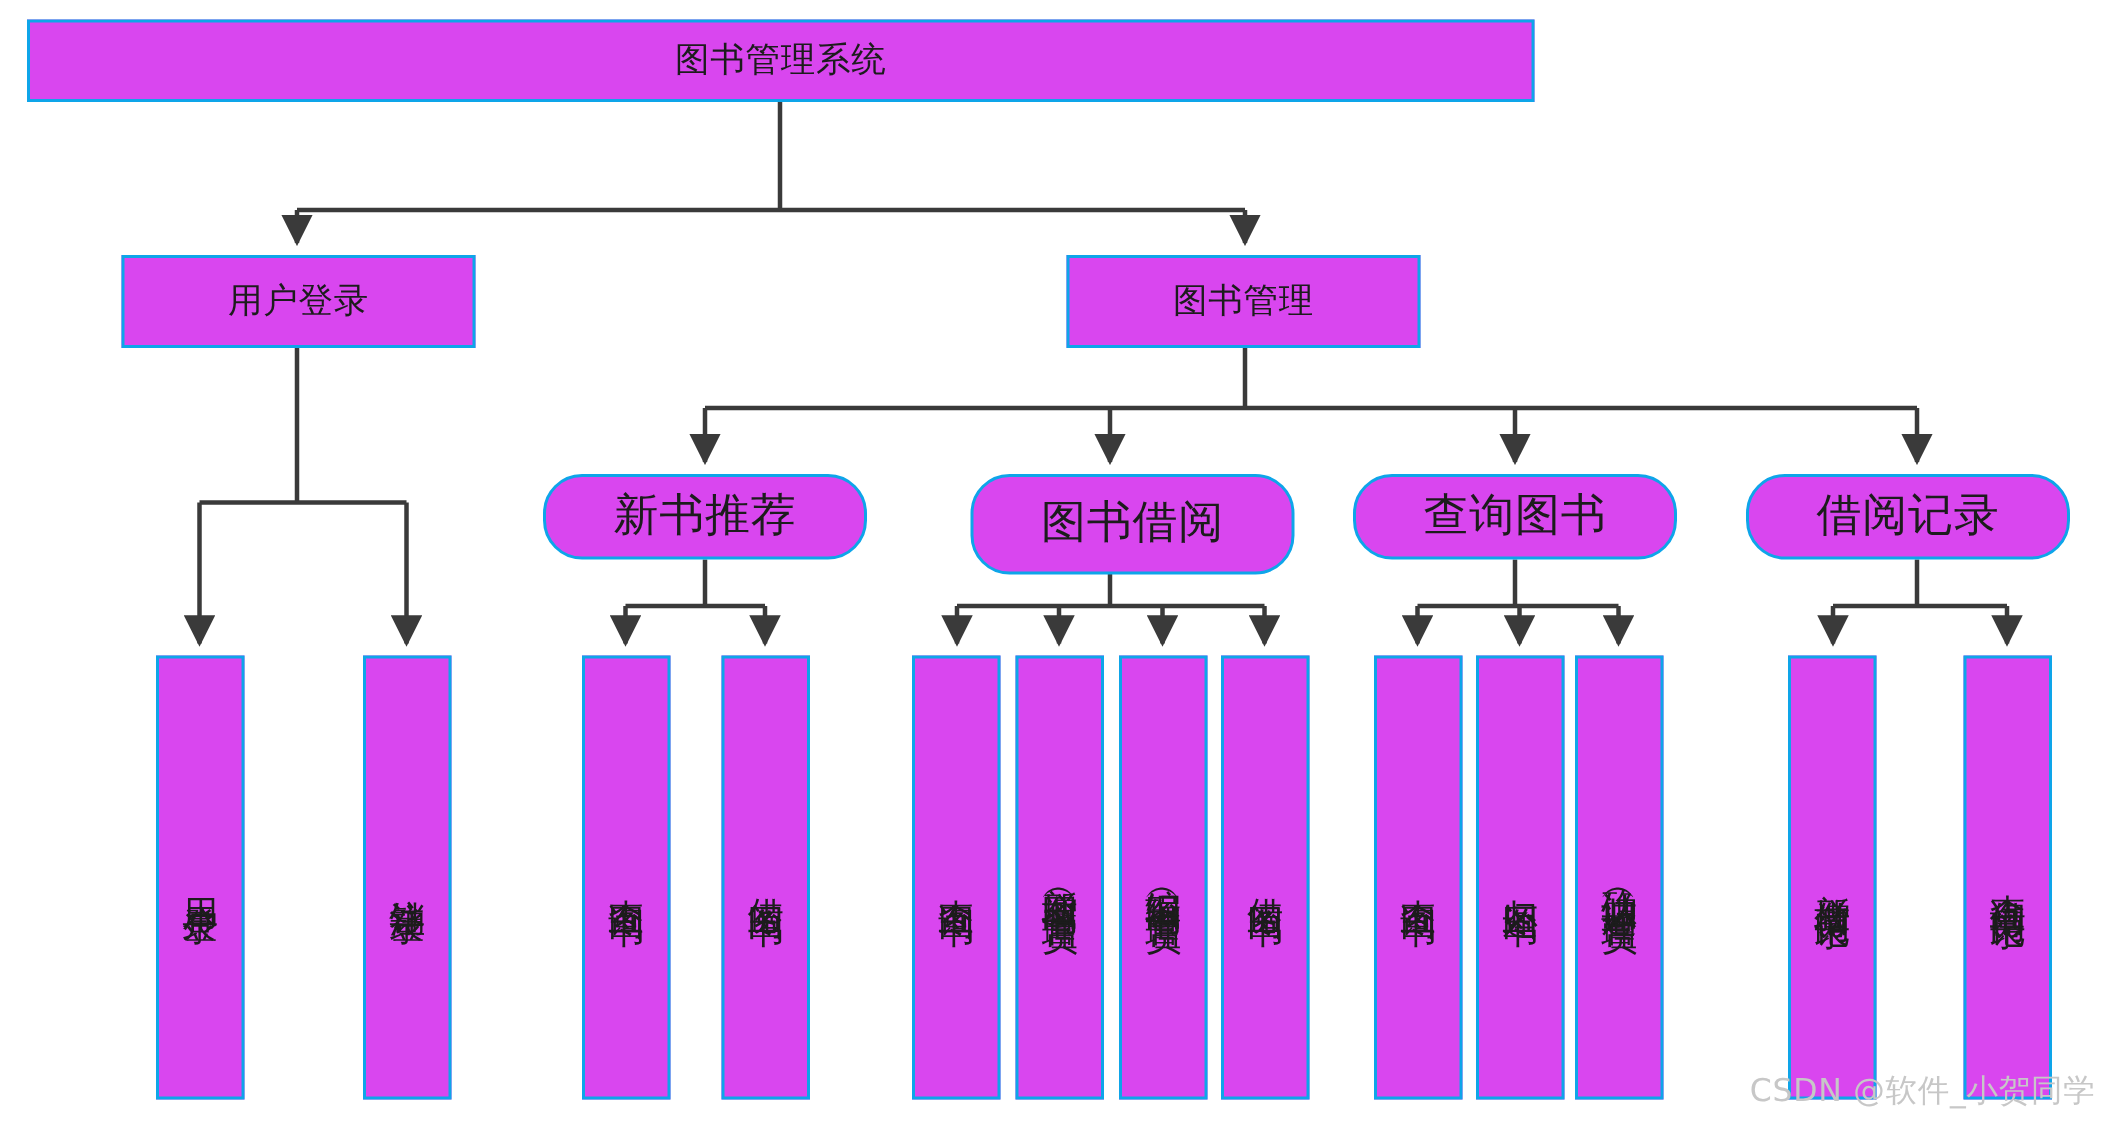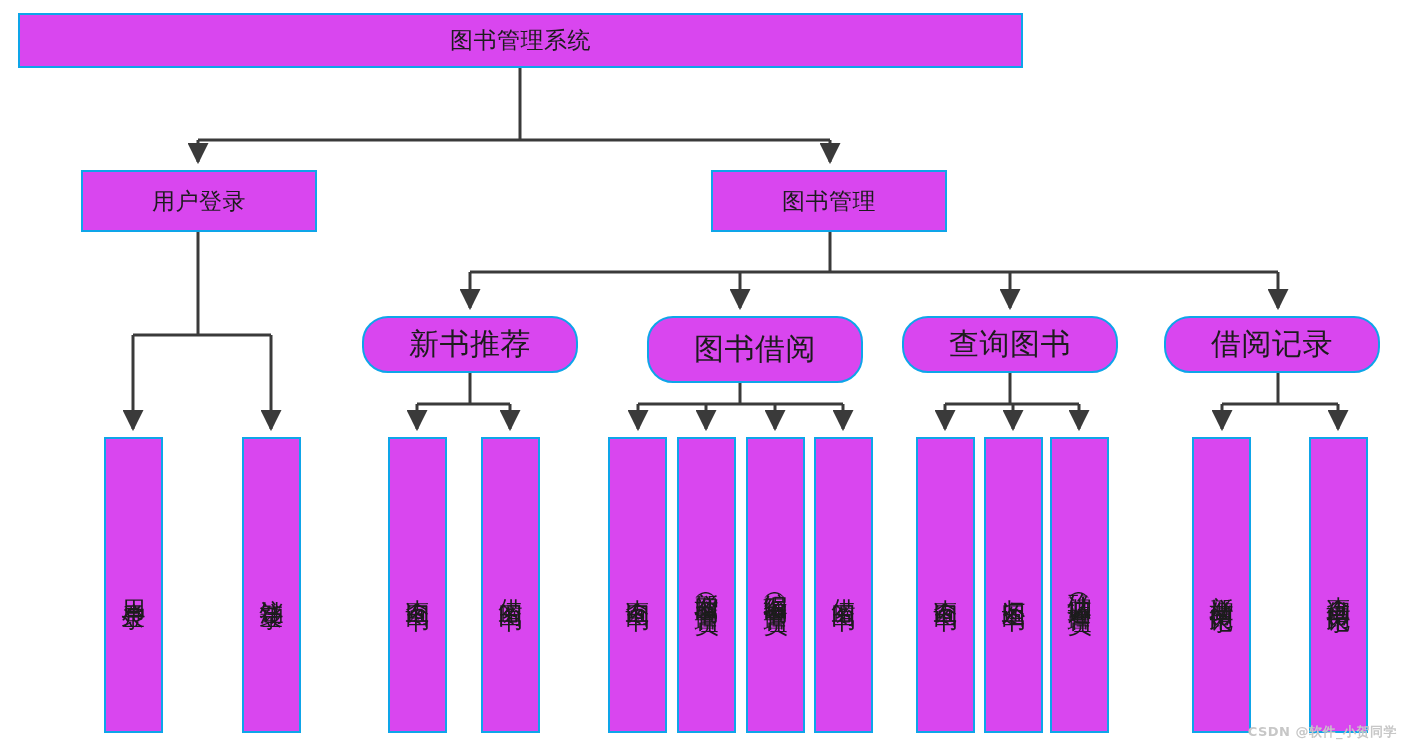--- a/index.html
+++ b/index.html
@@ -58,25 +58,24 @@
   .node.leaf > span {
     writing-mode: vertical-rl;
     text-orientation: upright;
     display: block;
   }
   #watermark {
     position: absolute;
     right: 8px;
     bottom: 6px;
     color: #c7c7c7;
-    font-size: 13px;
+    font-size: 21px;
     letter-spacing: 0.5px;
     white-space: nowrap;
     user-select: none;
-    font-weight: bold;
   }
 </style>
 </head>
 <body>
 
 <div id="canvas">
 
   <svg id="edges" viewBox="0 0 1405 747" xmlns="http://www.w3.org/2000/svg">
     <defs>
       <marker id="arrow" viewBox="0 0 10 10" refX="9" refY="5" markerWidth="7" markerHeight="7" orient="auto-start-reverse">

